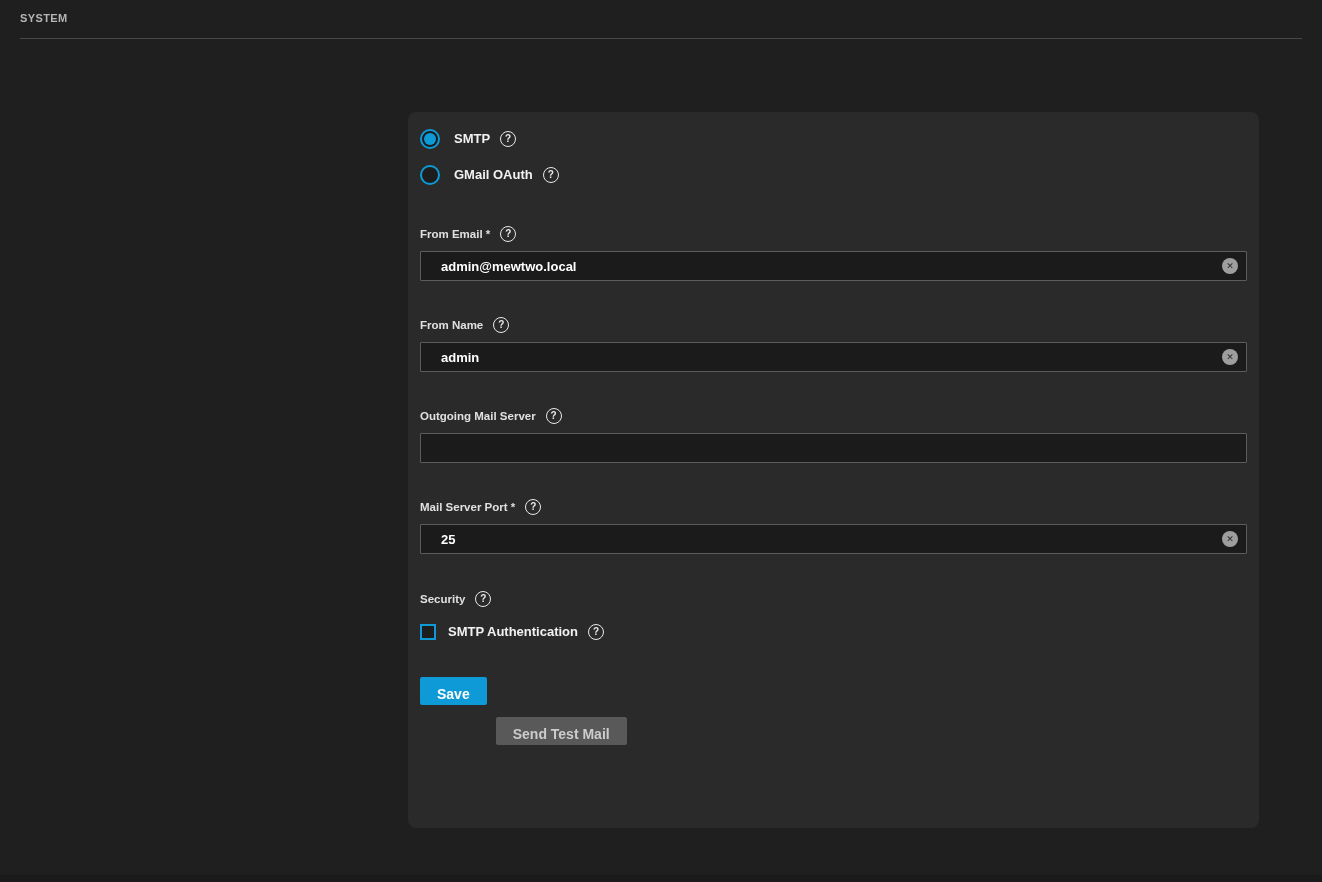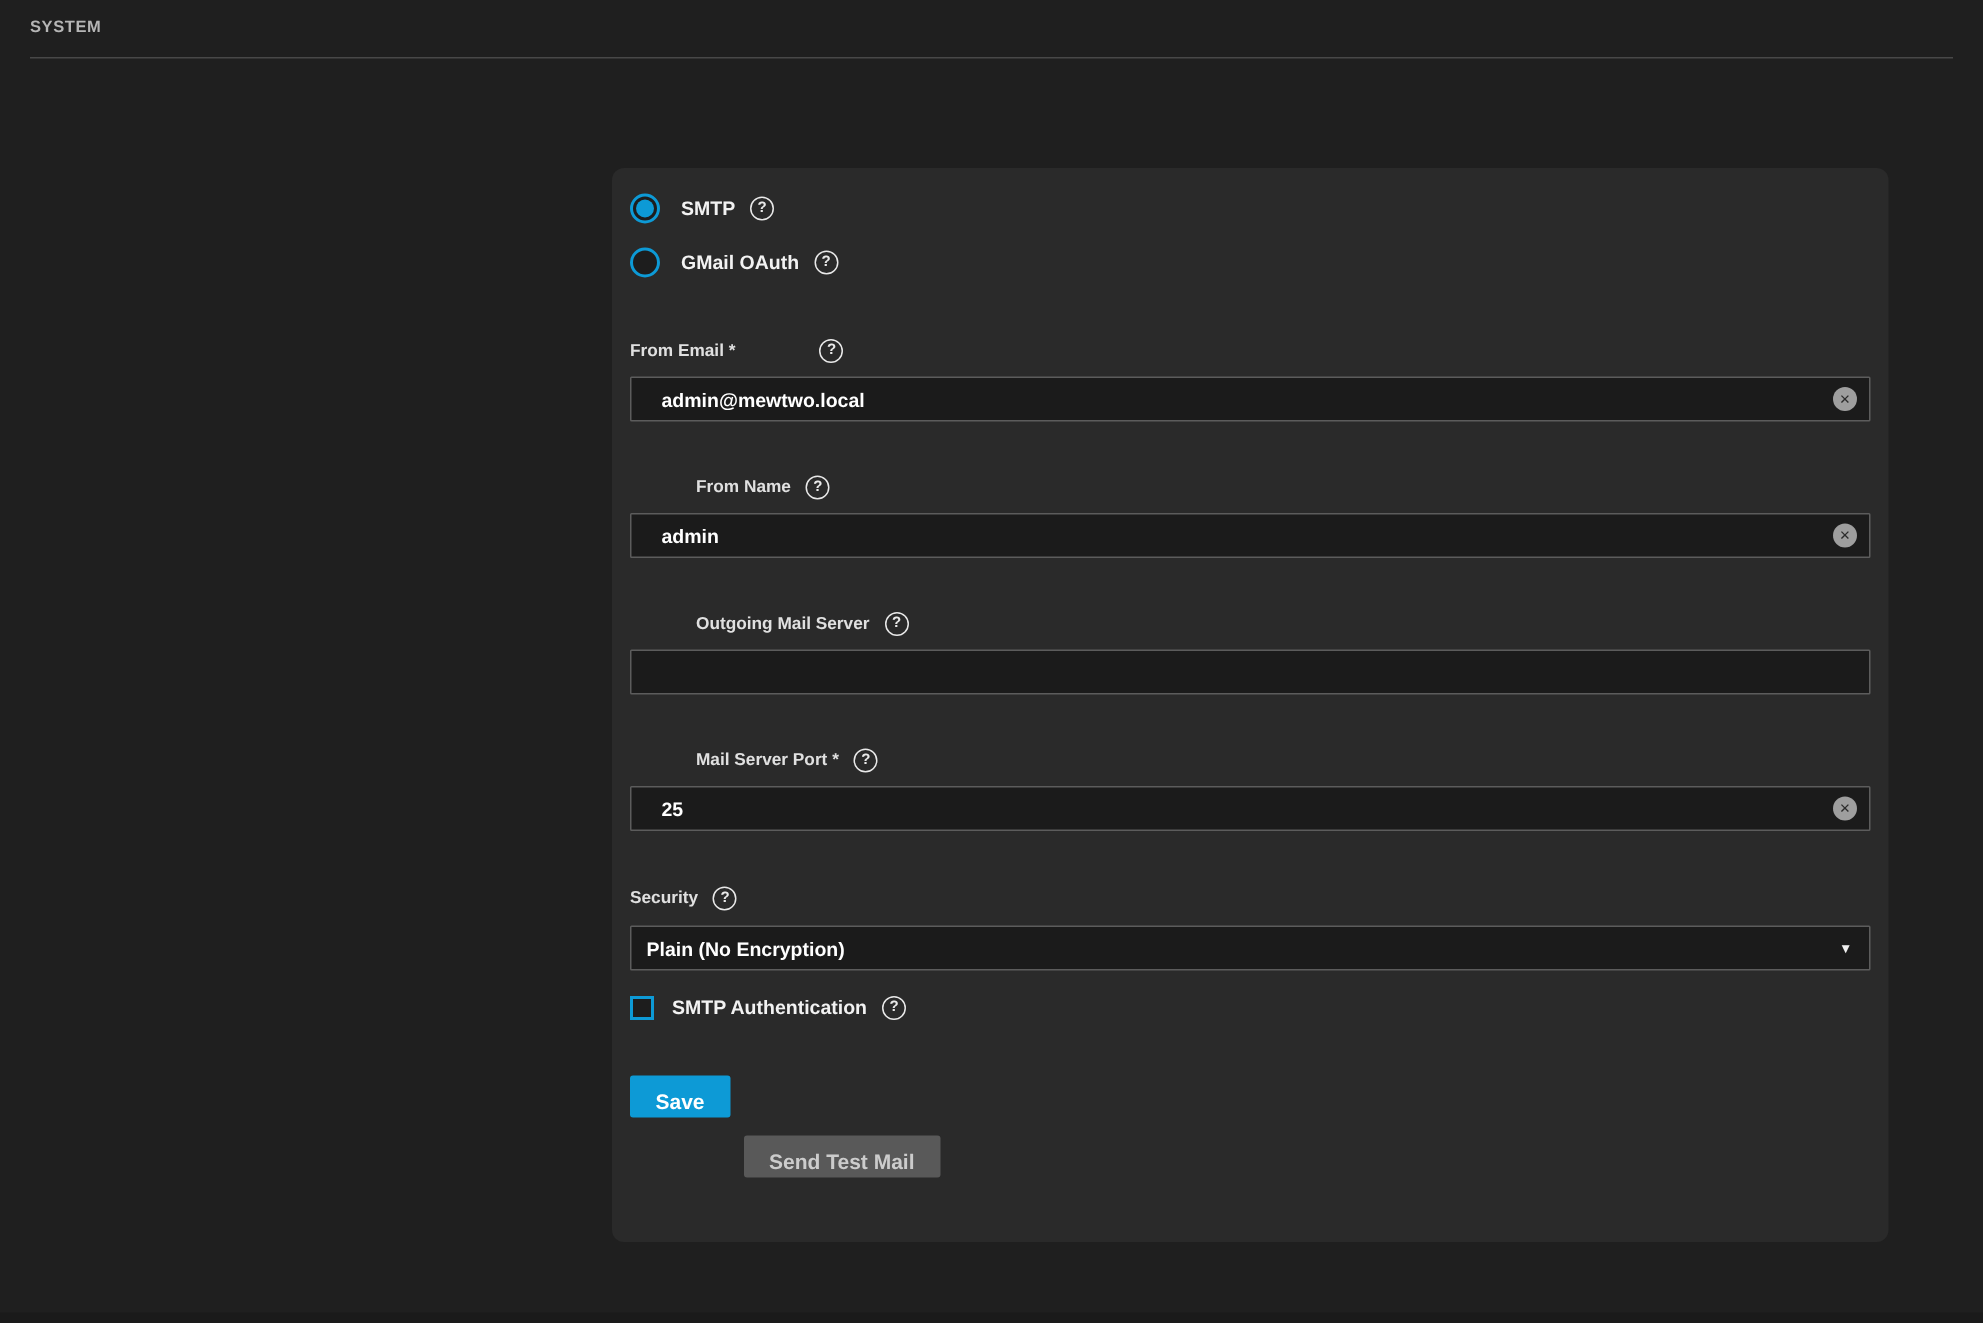--- a/index.html
+++ b/index.html
@@ -42,22 +42,22 @@
   .option-label{font-size:13px;font-weight:bold;color:#f2f2f2;margin-left:14px;line-height:14px;}
   
   .help{
     width:16px;height:16px;border:1.5px solid #e9e9e9;border-radius:50%;
     color:#e9e9e9;font-size:10px;font-weight:bold;line-height:13px;text-align:center;
     margin-left:10px;flex:0 0 auto;cursor:pointer;
   }
   
   .field-label-row{display:flex;align-items:center;line-height:13px;}
   .field-label-row .label{font-size:11.5px;font-weight:bold;color:#e0e0e0;}
-  .mt-first{margin-top:41px;gap:46px;}
-  .mt-field{margin-top:36px;margin-left:44px;}
+  .mt-first{margin-top:41px;}
+  .mt-field{margin-top:36px;}
   .mt-security{margin-top:37px;}
   .input-wrap{position:relative;margin-top:9px;}
   .text-input{
     width:100%;height:30px;background:var(--input-bg);
     border:1px solid var(--input-border);border-radius:1px;
     color:#ffffff;font-family:"Liberation Sans","DejaVu Sans",sans-serif;
     font-size:13px;font-weight:bold;padding:0 34px 0 20px;outline:none;
   }
   .clear-btn{
     position:absolute;right:9px;top:7px;width:16px;height:16px;border-radius:50%;
@@ -146,24 +146,20 @@
   </div>
   <div class="input-wrap">
     <input class="text-input" type="text" value="25" style="">
     <span class="clear-btn">✕</span>
   </div>
 
   <div class="field-label-row mt-security">
     <span class="label">Security</span>
     <span class="help">?</span>
   </div>
-  <div class="select">
-    <span class="value">Plain (No Encryption)</span>
-    <span class="caret">▼</span>
-  </div>
 
   <div class="checkbox-row">
     <span class="checkbox"></span>
     <span class="option-label">SMTP Authentication</span>
     <span class="help">?</span>
   </div>
 
   <div class="button-row">
     <button class="btn btn-save">Save</button>
     <button class="btn btn-test">Send Test Mail</button>

